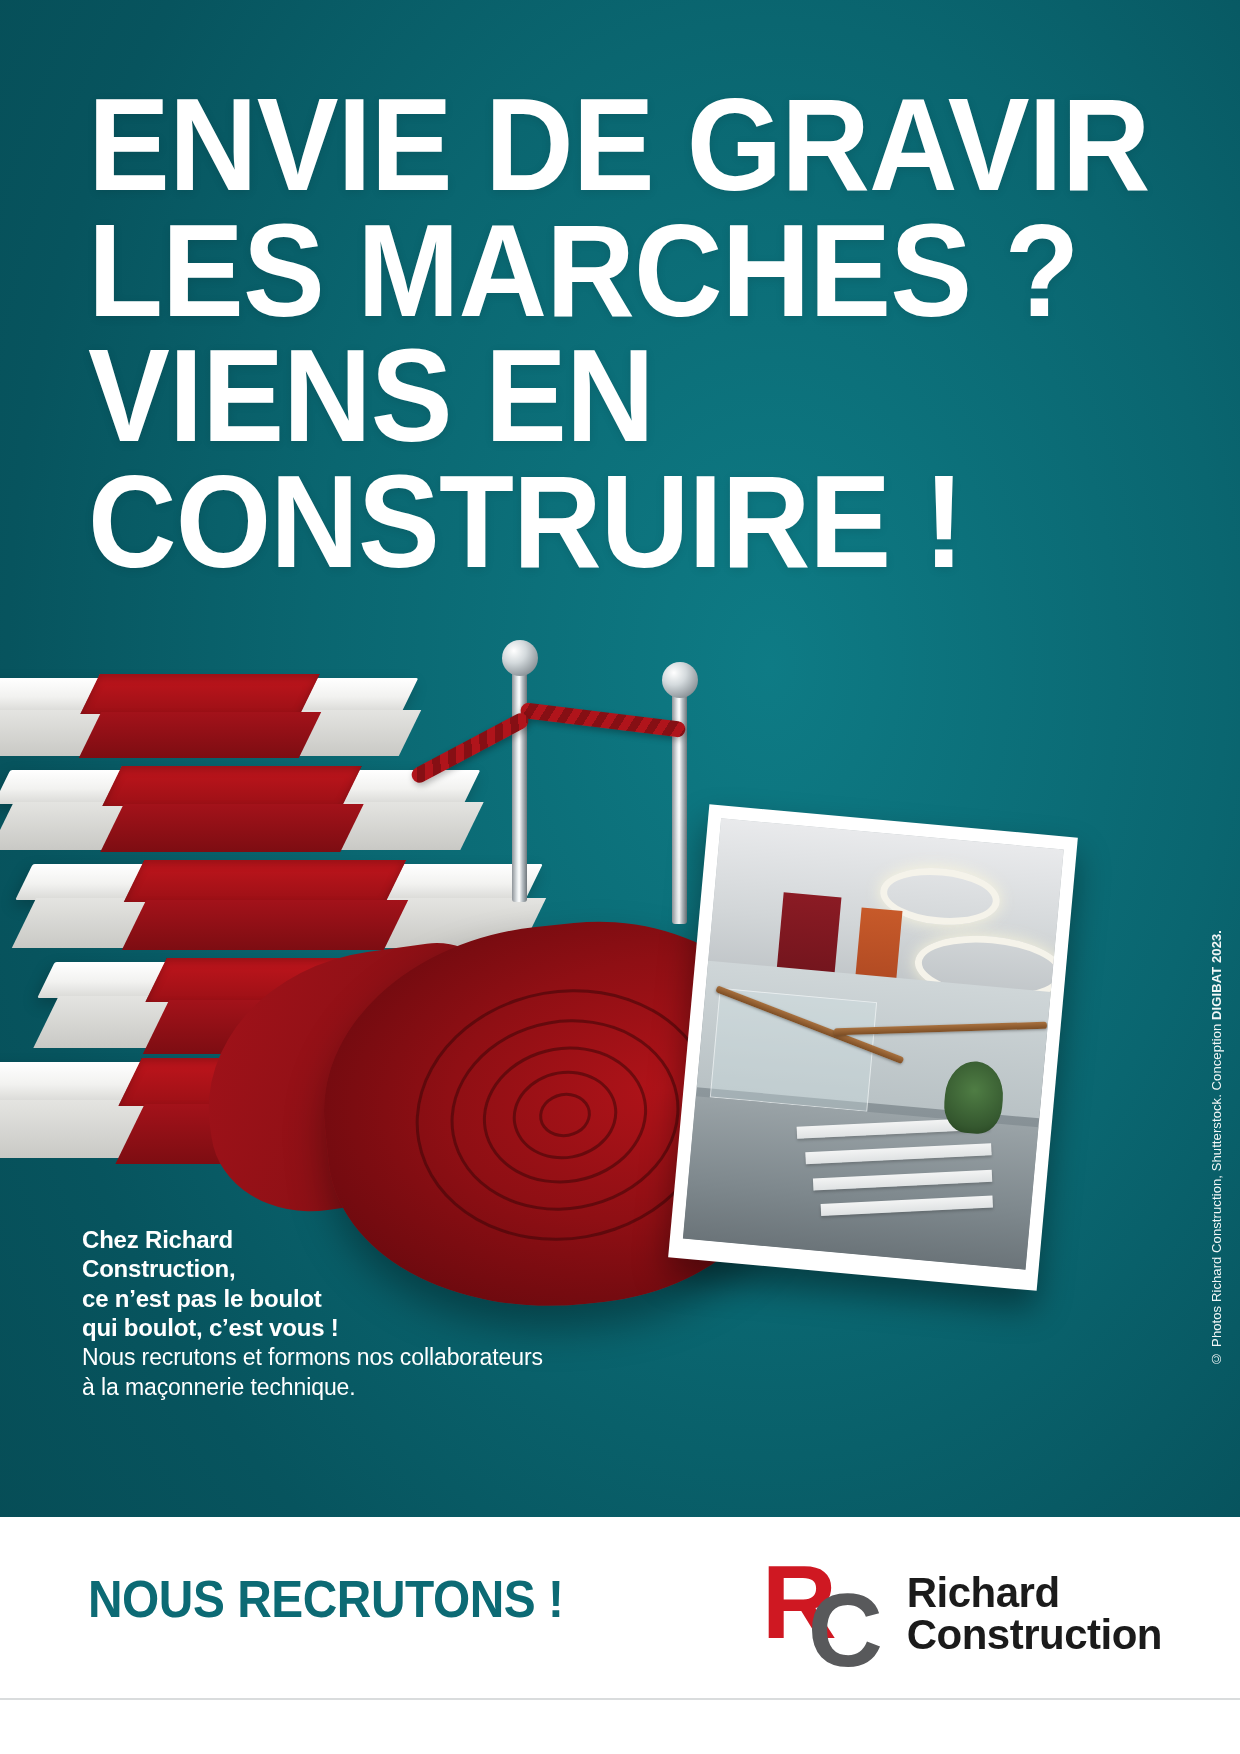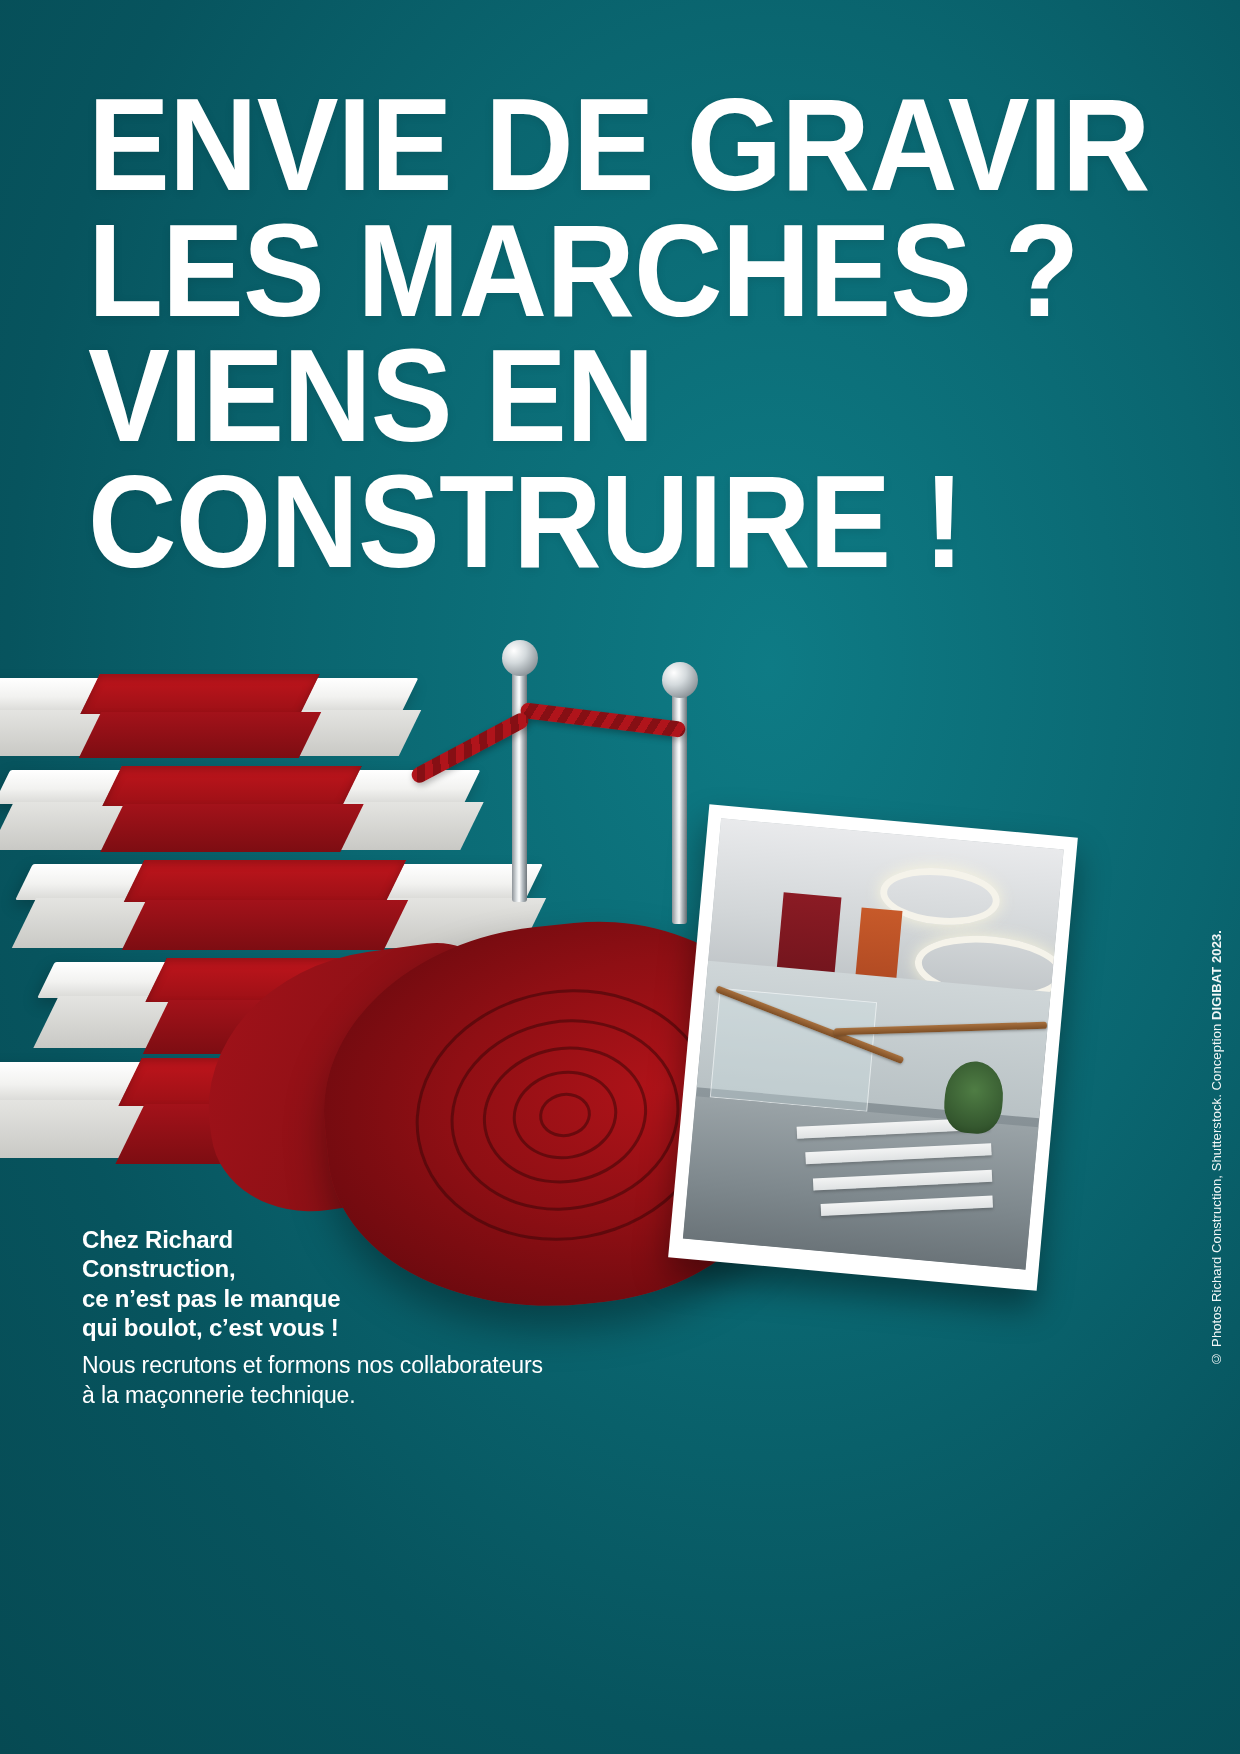--- a/index.html
+++ b/index.html
@@ -225,21 +225,21 @@
     font-weight: 700;
     line-height: 1.22;
     letter-spacing: -0.2px;
   }
   .copy .light-line {
     font-size: 23px;
     font-weight: 400;
     line-height: 1.32;
     letter-spacing: -0.1px;
   }
-  .copy .light-block { margin-top: 8px; }
+  .copy .light-block { }
 
   
   .footer {
     position: absolute;
     left: 0;
     bottom: 0;
     width: 1240px;
     height: 237px;
     background: #ffffff;
     z-index: 50;
@@ -401,22 +401,39 @@
     </div>
   </div>
 
   <div class="credit">
     <span>© Photos Richard Construction, Shutterstock. Conception </span><b>DIGIBAT 2023.</b>
   </div>
 
   <div class="copy">
     <div class="bold-line">Chez Richard</div>
     <div class="bold-line">Construction,</div>
-    <div class="bold-line">ce n’est pas le manque</div>
+    <div class="bold-line">ce n’est pas le boulot</div>
     <div class="bold-line">qui boulot, c’est vous !</div>
     <div class="light-block">
       <div class="light-line">Nous recrutons et formons nos collaborateurs</div>
       <div class="light-line">à la maçonnerie technique.</div>
     </div>
   </div>
 
+  <div class="footer">
+    <div class="footer-inner">
+      <div class="recruit">NOUS RECRUTONS !</div>
+
+      <div class="logo">
+        <div class="logo-mark">
+          <span class="logo-r">R</span>
+          <span class="logo-c">C</span>
+        </div>
+        <div class="logo-text">
+          <div class="l1">Richard</div>
+          <div class="l2">Construction</div>
+        </div>
+      </div>
+    </div>
+    <div class="footer-rule"></div>
+  </div>
 
 </div>
 
 </body></html>

